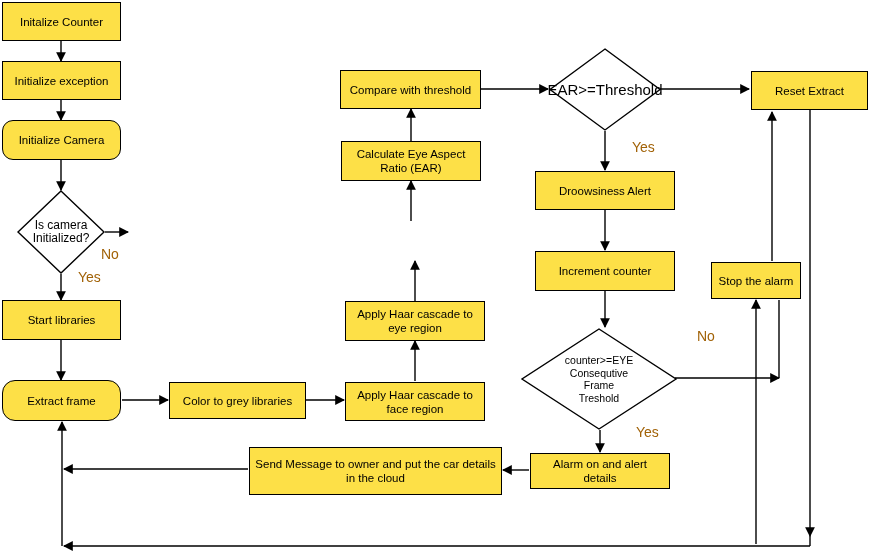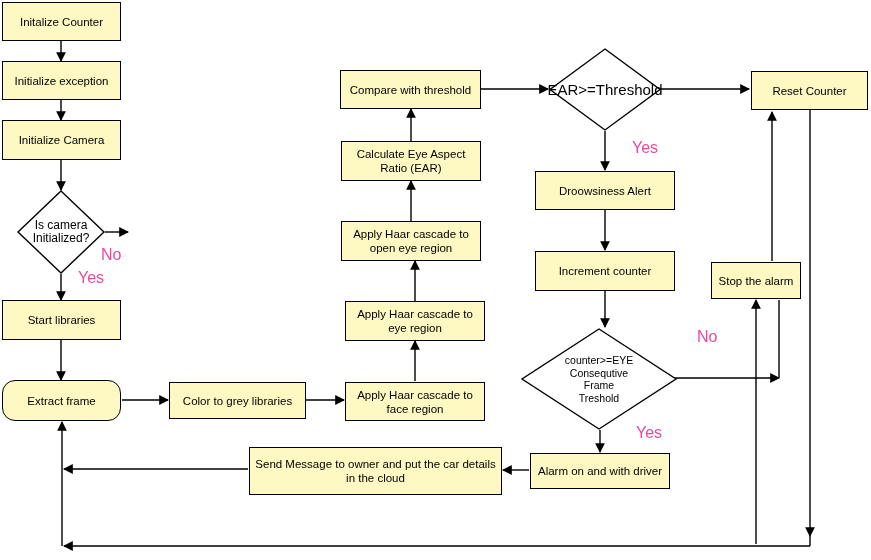--- a/index.html
+++ b/index.html
@@ -18,21 +18,21 @@
   #svg-layer {
     position: absolute;
     top: 0; left: 0;
     width: 871px;
     height: 560px;
   }
   .node {
     position: absolute;
     box-sizing: border-box;
     border: 1.4px solid #000000;
-    background: #fef9c3;
+    background: #fde047;
     display: flex;
     align-items: center;
     justify-content: center;
     text-align: center;
     color: #000000;
     font-size: 11.5px;
     line-height: 14px;
     padding: 2px 4px;
     z-index: 3;
   }
@@ -59,22 +59,22 @@
     text-align: center;
     color: #000000;
     font-size: 12px;
     line-height: 13.5px;
     white-space: pre-line;
     z-index: 4;
     pointer-events: none;
   }
   .edge-label {
     position: absolute;
-    color: #ec4899;
-    font-size: 16px;
+    color: #a16207;
+    font-size: 14px;
     line-height: 13px;
     white-space: nowrap;
     z-index: 4;
   }
 </style>
 </head>
 <body>
 
 <div id="canvas">
 
@@ -141,73 +141,72 @@
 
       <path d="M 779 378 L 779 300"></path>
       <path d="M 810 536 L 810 546"></path>
     </g>
   </svg>
 
   <div class="node" style="left:2px;  top:2px;   width:119px; height:39px;">Initalize Counter</div>
 
   <div class="node" style="left:2px;  top:61px;  width:119px; height:39px;">Initialize exception</div>
 
-  <div class="node" style="left:2px;  top:120px; width:119px; height:40px;">Initialize Camera</div>
+  <div class="node" style="left:2px;  top:120px; width:119px; height:40px;border-radius:11px;">Initialize Camera</div>
 
   <div class="diamond-wrap" style="left:17px; top:190px; width:88px; height:84px;">
     <svg width="88" height="84" viewBox="0 0 88 84" xmlns="http://www.w3.org/2000/svg">
       <polygon points="44,1 87,42 44,83 1,42" fill="#ffffff" stroke="#000000" stroke-width="1.4"></polygon>
     </svg>
     <div class="diamond-label">Is camera
 Initialized?</div>
   </div>
 
 
   <div class="node" style="left:2px;  top:300px; width:119px; height:40px;">Start libraries</div>
 
   <div class="node" style="left:2px;  top:380px; width:119px; height:41px;border-radius:13px;">Extract frame</div>
 
   <div class="node" style="left:169px; top:382px; width:137px; height:37px;">Color to grey libraries</div>
 
   <div class="node" style="left:345px; top:382px; width:140px; height:39px;">Apply Haar cascade to face region</div>
 
   <div class="node" style="left:345px; top:301px; width:140px; height:40px;">Apply Haar cascade to eye region</div>
 
-  <div class="node" style="left:341px; top:221px; width:140px; height:40px;">Apply Haar cascade to open eye region</div>
 
   <div class="node" style="left:341px; top:141px; width:140px; height:40px;">Calculate Eye Aspect Ratio (EAR)</div>
 
   <div class="node" style="left:340px; top:70px;  width:141px; height:39px;">Compare with threshold</div>
 
   <div class="diamond-wrap" style="left:549px; top:48px; width:112px; height:83px;">
     <svg width="112" height="83" viewBox="0 0 112 83" xmlns="http://www.w3.org/2000/svg">
       <polygon points="56,1 111,41.5 56,82 1,41.5" fill="#ffffff" stroke="#000000" stroke-width="1.4"></polygon>
     </svg>
     <div class="diamond-label" style="font-size:15px;">EAR&gt;=Threshold</div>
   </div>
 
-  <div class="node" style="left:751px; top:71px;  width:117px; height:39px;">Reset Counter</div>
+  <div class="node" style="left:751px; top:71px;  width:117px; height:39px;">Reset Extract</div>
 
   <div class="node" style="left:535px; top:171px; width:140px; height:39px;">Droowsiness Alert</div>
 
   <div class="node" style="left:535px; top:251px; width:140px; height:40px;">Increment counter</div>
 
   <div class="diamond-wrap" style="left:521px; top:328px; width:156px; height:102px;">
     <svg width="156" height="102" viewBox="0 0 156 102" xmlns="http://www.w3.org/2000/svg">
       <polygon points="78,1 155,51 78,101 1,51" fill="#ffffff" stroke="#000000" stroke-width="1.4"></polygon>
     </svg>
     <div class="diamond-label" style="font-size:10.5px; line-height:12.5px;">counter&gt;=EYE
 Consequtive
 Frame
 Treshold</div>
   </div>
 
   <div class="node" style="left:711px; top:262px; width:90px; height:37px;">Stop the alarm</div>
 
-  <div class="node" style="left:530px; top:453px; width:140px; height:36px;">Alarm on and with driver</div>
+  <div class="node" style="left:530px; top:453px; width:140px; height:36px;">Alarm on and alert details</div>
 
   <div class="node" style="left:249px; top:447px; width:253px; height:48px;">Send Message to owner and put the car details in the cloud</div>
 
   <div class="edge-label" style="left:101px; top:248px;">No</div>
 
   <div class="edge-label" style="left:78px;  top:271px;">Yes</div>
 
   <div class="edge-label" style="left:632px; top:141px;">Yes</div>
 
   <div class="edge-label" style="left:697px; top:330px;">No</div>

